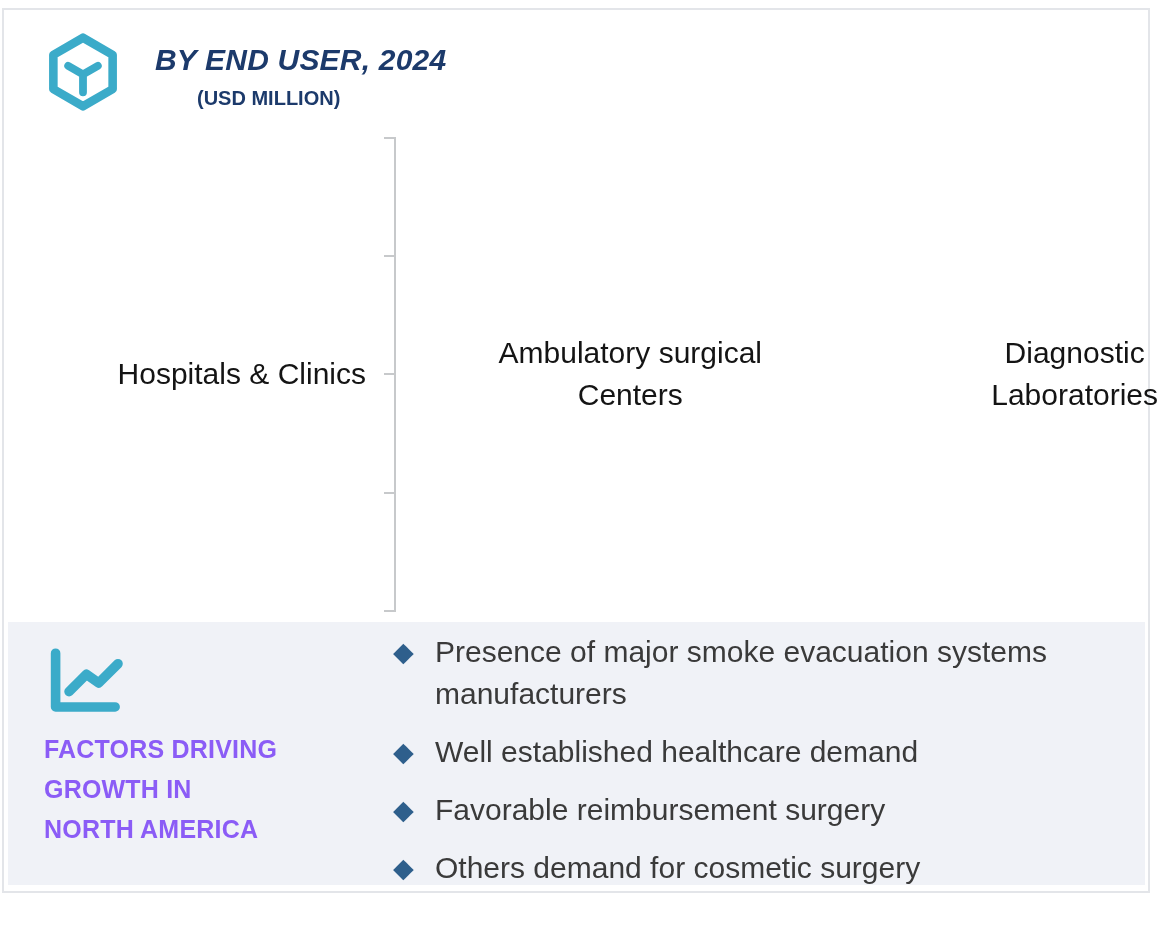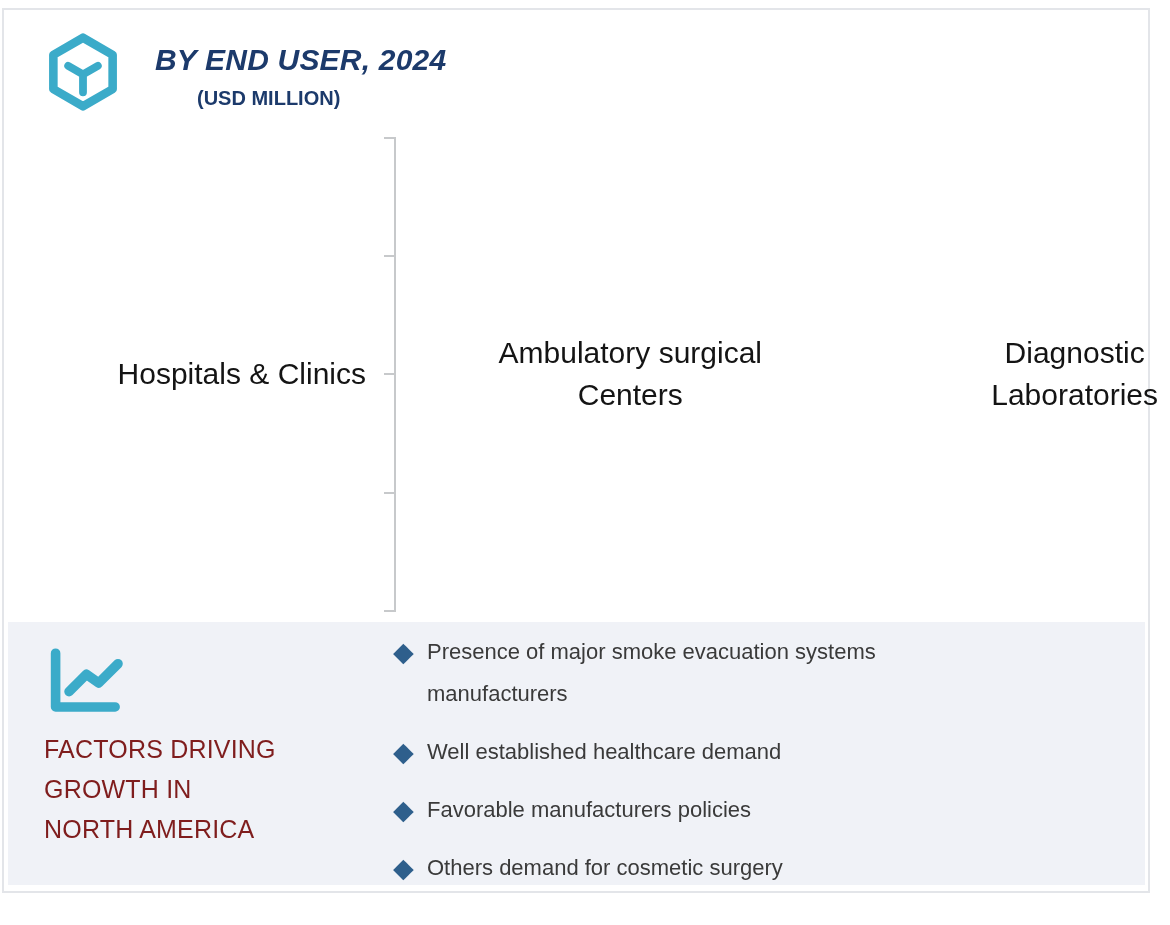--- a/index.html
+++ b/index.html
@@ -25,28 +25,28 @@
   .row-label span { white-space:pre-line; text-align:center; font-size:30px; line-height:42px; color:#141414; }
   .row-barzone { flex:1 1 0; height:100%; display:flex; align-items:center; padding-left:2px; }
   .bar { height:60px; background:#2E5F8C; }
 
   .axis-line { position:absolute; left:394px; top:137px; width:2px; height:475px; background:#C7C9CB; }
   .tick { position:absolute; left:384px; width:10px; height:2px; background:#C7C9CB; }
 
   
   .panel { position:absolute; left:8px; top:622px; width:1137px; height:263px; background:#F0F2F7; }
   .panel-icon { position:absolute; left:46px; top:647px; width:96px; height:70px; }
-  .panel-title { position:absolute; left:44px; top:729px; font-size:25px; font-weight:normal;
-                 color:#7f1d1d; line-height:40px; white-space:pre-line; letter-spacing:0.2px; }
+  .panel-title { position:absolute; left:44px; top:729px; font-size:25px; font-weight:bold;
+                 color:#8b5cf6; line-height:40px; white-space:pre-line; letter-spacing:0.2px; }
   .bullets { position:absolute; left:393px; top:631px; width:756px; margin:0; padding:0; list-style:none;
              display:flex; flex-direction:column; gap:16px; }
   .bullet { display:flex; align-items:flex-start; }
   .bullet-diamond { flex:none; width:34px; color:#2E5F8C; font-size:27px; line-height:42px;
                     font-family:"DejaVu Sans", sans-serif; }
-  .bullet-text { font-size:22px; line-height:42px; color:#3A3A3A; white-space:pre-line; }
+  .bullet-text { font-size:30px; line-height:42px; color:#3A3A3A; white-space:pre-line;margin-left:8px; }
 </style>
 </head>
 <body>
 
 <div class="page">
   <div class="card"></div>
 
   <svg class="header-icon" viewBox="0 0 100 100" aria-hidden="true">
     <path d="M50 6 L88 28 V72 L50 94 L12 72 V28 Z" fill="none" stroke="#3BABC9" stroke-width="11" stroke-linejoin="round"></path>
     <path d="M50 53 L31 42 M50 53 L69 42 M50 53 V76" fill="none" stroke="#3BABC9" stroke-width="10" stroke-linecap="round"></path>
@@ -114,20 +114,20 @@
       <span class="bullet-diamond">◆</span>
       <span class="bullet-text">Presence of major smoke evacuation systems
 manufacturers</span>
     </li>
     <li class="bullet">
       <span class="bullet-diamond">◆</span>
       <span class="bullet-text">Well established healthcare demand</span>
     </li>
     <li class="bullet">
       <span class="bullet-diamond">◆</span>
-      <span class="bullet-text">Favorable manufacturers policies</span>
+      <span class="bullet-text">Favorable reimbursement surgery</span>
     </li>
     <li class="bullet">
       <span class="bullet-diamond">◆</span>
       <span class="bullet-text">Others demand for cosmetic surgery</span>
     </li>
   </ul>
 </div>
 
 </body></html>

